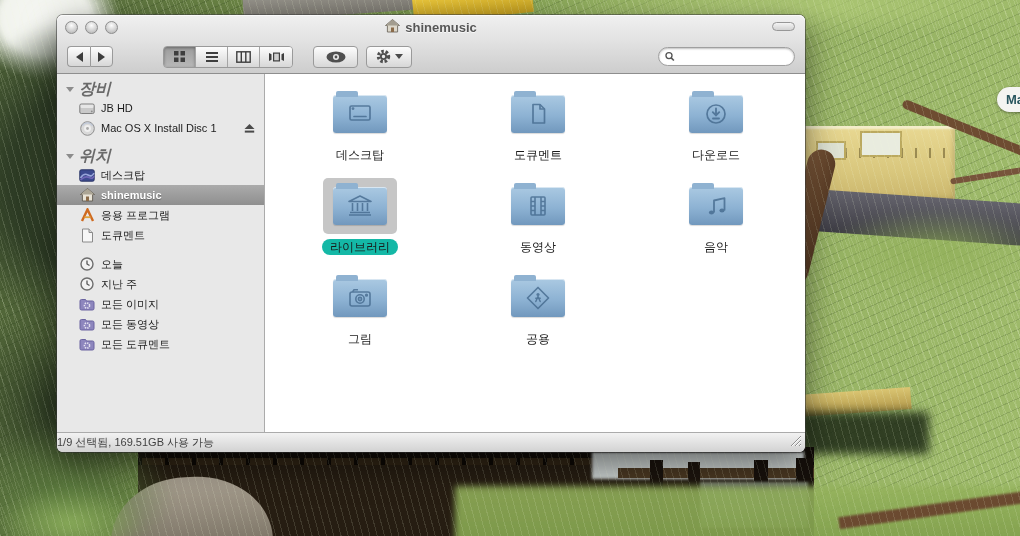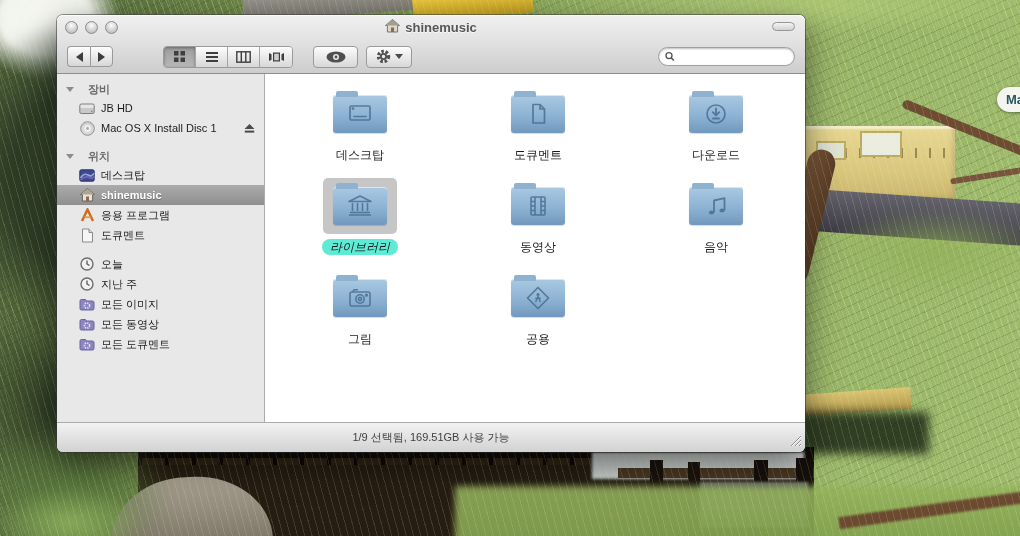--- a/index.html
+++ b/index.html
@@ -72,41 +72,41 @@
   .seg.on { background:linear-gradient(180deg,#9c9c9c,#b8b8b8); box-shadow:inset 0 1px 3px rgba(0,0,0,.35); }
   .tbtn { height:22px; border:1px solid #9a9a9a; border-radius:4px; background:linear-gradient(180deg,#fdfdfd,#d7d7d7); display:flex; align-items:center; justify-content:center; }
   .tbtn.eye { width:45px; margin-left:12px; }
   .tbtn.gear { width:46px; gap:3px; }
   .dd-arrow { width:0; height:0; border:4px solid transparent; border-top:5px solid #4a4a4a; margin-top:4px; }
   .searchbox { margin-left:auto; width:137px; height:19px; border-radius:10px; border:1px solid #9f9f9f; background:#fff; box-shadow:inset 0 1px 2px rgba(0,0,0,.25); display:flex; align-items:center; padding:0 6px; gap:4px; }
   .searchbox input { border:none; outline:none; width:100%; font-size:11px; background:transparent; }
 
   .body { flex:1; display:flex; min-height:0; }
   .sidebar { width:208px; background:#e8e8e8; border-right:1px solid #ababab; padding-top:6px; overflow:hidden; }
-  .shead { height:18px; display:flex; align-items:center; gap:14px; padding-left:9px; font-size:11px; font-weight:bold; color:#6a6a6a; }
+  .shead { height:18px; display:flex; align-items:center; gap:5px; padding-left:9px; font-size:16px; font-weight:bold; color:#6a6a6a;font-style:italic; }
   .tri-down { width:0; height:0; border:4px solid transparent; border-top:5px solid #8c8c8c; margin-top:4px; }
   .srow { height:20px; display:flex; align-items:center; gap:6px; padding-left:22px; padding-right:8px; font-size:11px; color:#1c1c1c; position:relative; }
   .srow.selected { background:linear-gradient(180deg,#ababab,#8f8f8f); color:#fff; font-weight:bold; text-shadow:0 1px 1px rgba(0,0,0,.35); }
   .sicon { width:16px; height:16px; display:flex; align-items:center; justify-content:center; flex:none; }
   .slabel { white-space:nowrap; overflow:hidden; }
   .eject { margin-left:auto; display:flex; align-items:center; }
   .sec-gap { height:9px; }
 
   .main { flex:1; background:#fff; padding:12px 0 0 6px; display:grid; grid-template-columns:repeat(3,178px); grid-auto-rows:92px; justify-items:center; align-content:start; border-radius:0 0 0 0; }
   .cell { width:150px; display:flex; flex-direction:column; align-items:center; }
   .islot { height:56px; display:flex; align-items:center; justify-content:center; padding:4px 10px; border-radius:5px; }
   .cell.sel .islot { background:#c6c6c6; }
   .folder { position:relative; width:54px; height:38px; border-radius:3px; background:linear-gradient(180deg,#aac9e2 0%,#8db2d3 55%,#7198bd 100%); box-shadow:inset 0 1px 0 rgba(255,255,255,.55), 0 1px 1px rgba(0,0,0,.15); }
   .folder::before { content:""; position:absolute; top:-4px; left:3px; width:22px; height:6px; border-radius:2px 2px 0 0; background:#8fb2d1; }
   .folder svg { position:absolute; inset:0; margin:auto; opacity:.78; }
   .flabel { margin-top:5px; font-size:12px; color:#1a1a1a; }
   .flabel span { padding:1px 8px; border-radius:9px; }
-  .cell.sel .flabel span { background:#5eead4;font-style:italic; }
-
-  .statusbar { height:30px; border-top:1px solid #ababab; border-radius:0 0 6px 6px; background:linear-gradient(180deg,#f2f2f2,#d2d2d2); display:flex; align-items:center; justify-content:center; position:relative; font-size:11px; color:#3f3f3f; }
+  .cell.sel .flabel span { background:#14b8a6; }
+
+  .statusbar { height:20px; border-top:1px solid #ababab; border-radius:0 0 6px 6px; background:linear-gradient(180deg,#f2f2f2,#d2d2d2); display:flex; align-items:center; justify-content:flex-start; position:relative; font-size:11px; color:#3f3f3f; }
   .grip { position:absolute; right:3px; bottom:3px; }
 </style>
 </head>
 <body>
 
 <div class="stage">
   <div class="bg bg-base"></div>
   <div class="bg bg-needles-a"></div>
   <div class="bg bg-needles-b"></div>
   <div class="bg bg-sky-tl"></div>

